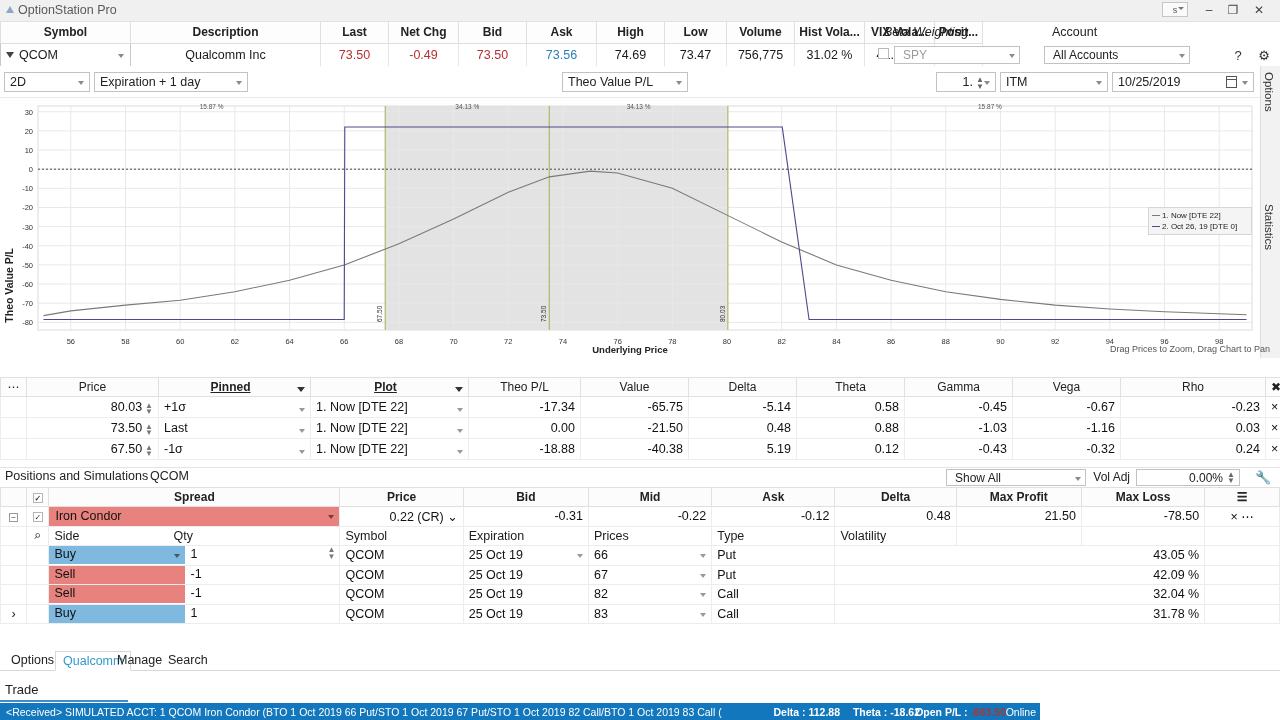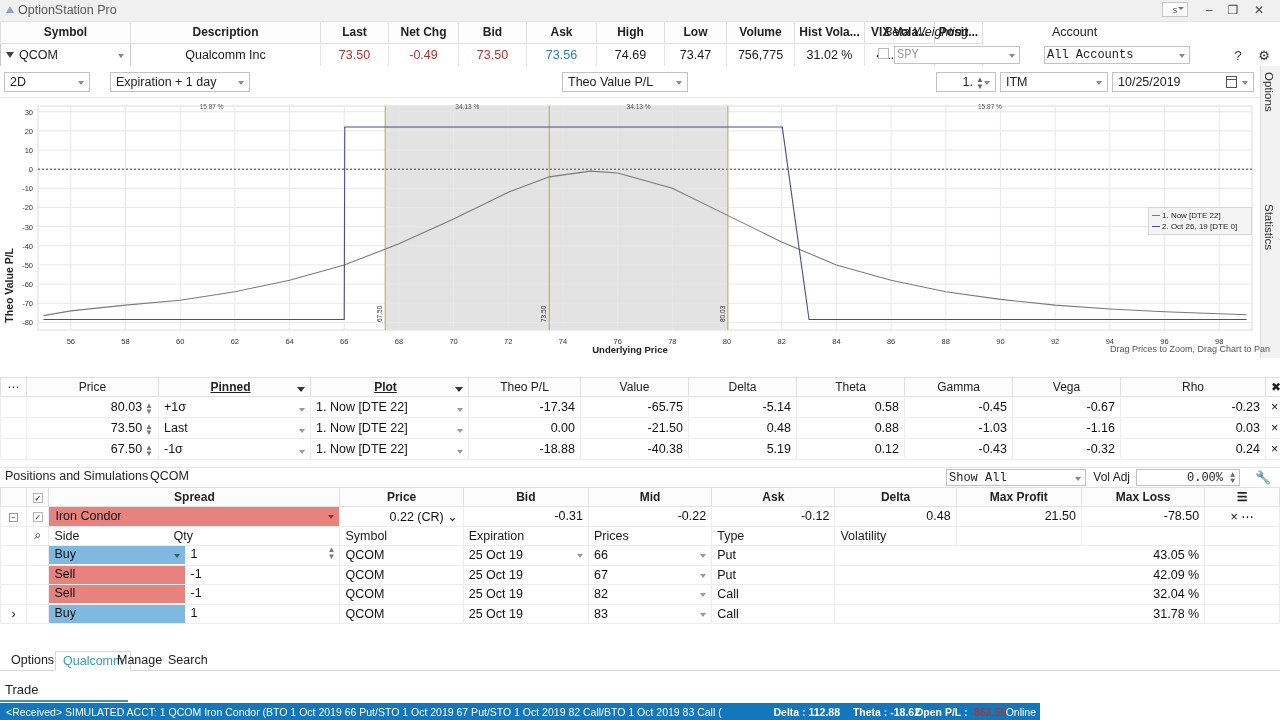--- a/index.html
+++ b/index.html
@@ -56,37 +56,37 @@
   .sym-cell .cv{ position:absolute; right:6px; top:10px; width:0;height:0;
     border-left:3px solid transparent;border-right:3px solid transparent;border-top:4px solid #888;}
   .red{ color:#b5302e; } .blue{ color:#2a7fb8; }
 
   .beta{ position:absolute; left:872px; top:0; width:290px; height:44px;}
   .beta .lbl{ position:absolute; top:3px; font-size:12.5px; color:#222;}
   .beta .l1{ left:12px;font-style:italic; } .beta .l2{ left:180px; }
   .chk{ position:absolute; left:6px; top:26px; width:11px;height:11px;
     border:1px solid #b9b9b9; background:#fff;}
   .selbox{ position:absolute; border:1px solid #c2c2c2; background:#fff; height:18px;
-    font-size:12px; line-height:17px; padding-left:2px; color:#222;font-family:Liberation Mono, monospace; }
+    font-size:12px; line-height:17px; padding-left:8px; color:#222; }
   .selbox .cv{ position:absolute; right:4px; top:7px; width:0;height:0;
     border-left:3px solid transparent;border-right:3px solid transparent;border-top:4px solid #8a8a8a;}
   .beta .s1{ left:22px; top:24px; width:126px; color:#9a9a9a;}
   .beta .s2{ left:172px; top:24px; width:146px;}
   .hdrbtn{ position:absolute; top:22px; width:24px; height:22px; background:#fff;
     border:1px solid transparent; text-align:center; line-height:21px; font-size:13px; color:#333;}
   .hdrbtn.q{ right:30px; } .hdrbtn.g{ right:4px; }
 
   
   .toolbar{ position:absolute; left:0; top:66px; width:1280px; height:32px;
     background:#fff; border-bottom:1px solid #e9e9e9;}
   .tb-sel{ position:absolute; top:6px; height:20px; border:1px solid #c2c2c2; background:#fff;
     font-size:12.5px; line-height:19px; padding-left:5px; color:#222; }
   .tb-sel .cv{ position:absolute; right:5px; top:8px; width:0;height:0;
     border-left:3px solid transparent;border-right:3px solid transparent;border-top:4px solid #8a8a8a;}
-  #tb1{ left:4px; width:86px;} #tb2{ left:94px; width:140px;margin-left:16px;}
+  #tb1{ left:4px; width:86px;} #tb2{ left:94px; width:154px;}
   #tb3{ left:562px; width:126px;}
   #tb4{ left:936px; width:60px; text-align:right; padding-right:22px;}
   #tb4 .spin{ position:absolute; right:11px; top:3px; font-size:8px; color:#666; line-height:7px;}
   #tb5{ left:1000px; width:108px;} #tb6{ left:1112px; width:142px;}
   #tb6 .cal{ position:absolute; right:16px; top:3px; width:11px;height:12px;
     border:1px solid #555;}
   #tb6 .cal:before{ content:""; position:absolute; left:0; top:2px; width:9px;height:1px;background:#555;}
 
   
   .vtabs{ position:absolute; right:0; top:66px; width:20px; height:292px;

